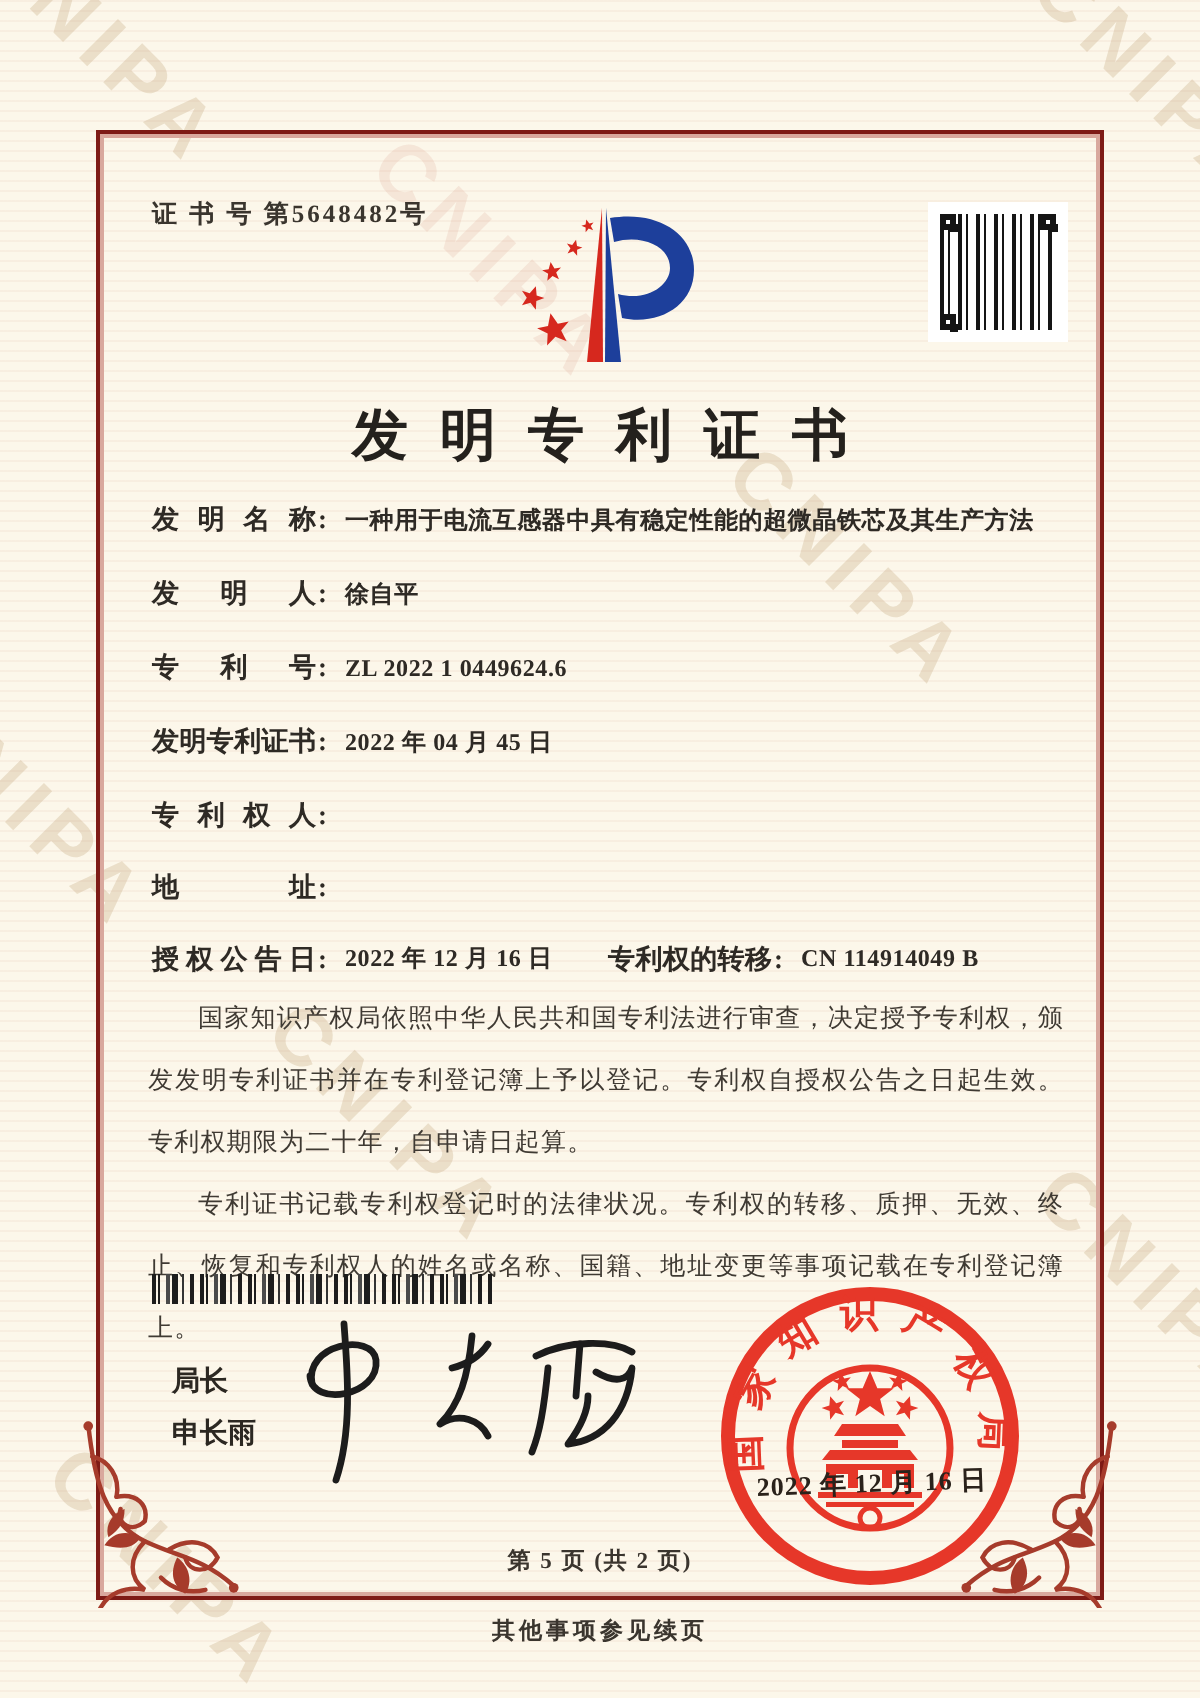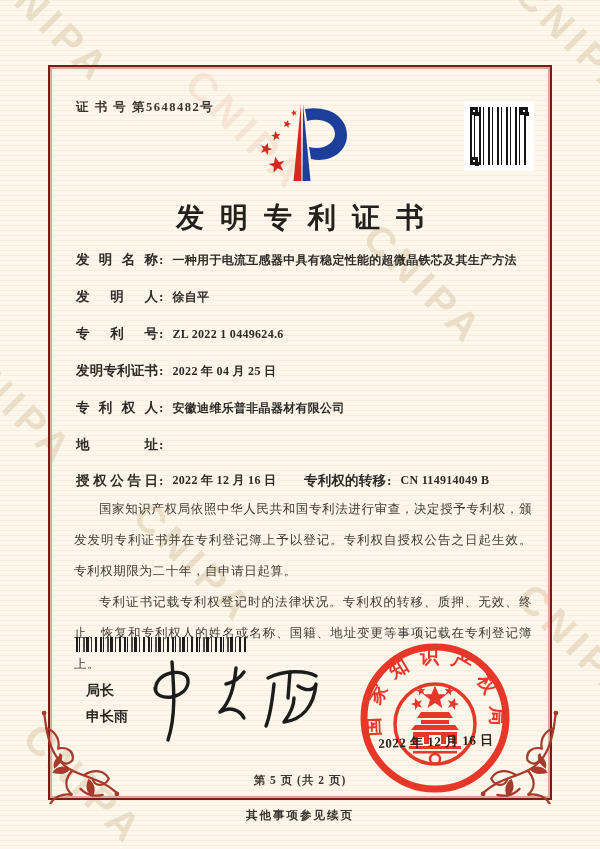--- a/index.html
+++ b/index.html
@@ -188,26 +188,25 @@
       <span class="fvalue">徐自平</span>
     </div>
     <div class="frow">
       <span class="flabel">专利号</span>
         <span class="fsep"></span>
       <span class="fvalue">ZL 2022 1 0449624.6</span>
     </div>
     <div class="frow">
       <span class="flabel">发明专利证书</span>
         <span class="fsep"></span>
-      <span class="fvalue">2022 年 04 月 25 日</span>
+      <span class="fvalue">2022 年 04 月 45 日</span>
     </div>
     <div class="frow">
       <span class="flabel">专利权人</span>
         <span class="fsep"></span>
-      <span class="fvalue">安徽迪维乐普非晶器材有限公司</span>
     </div>
     <div class="frow">
       <span class="flabel">地址</span>
         <span class="fsep"></span>
     </div>
     <div class="frow">
       <span class="fpair first">
         <span class="flabel">授权公告日</span>
           <span class="fsep"></span>
         <span class="fvalue">2022 年 12 月 16 日</span>

